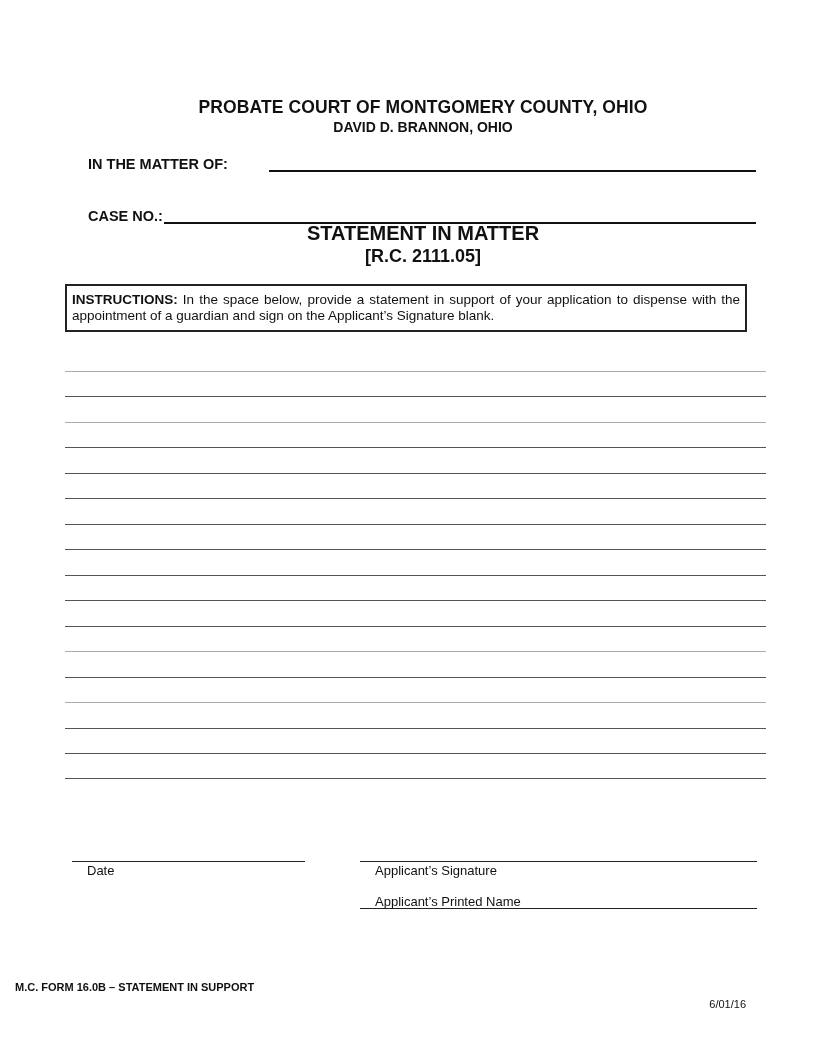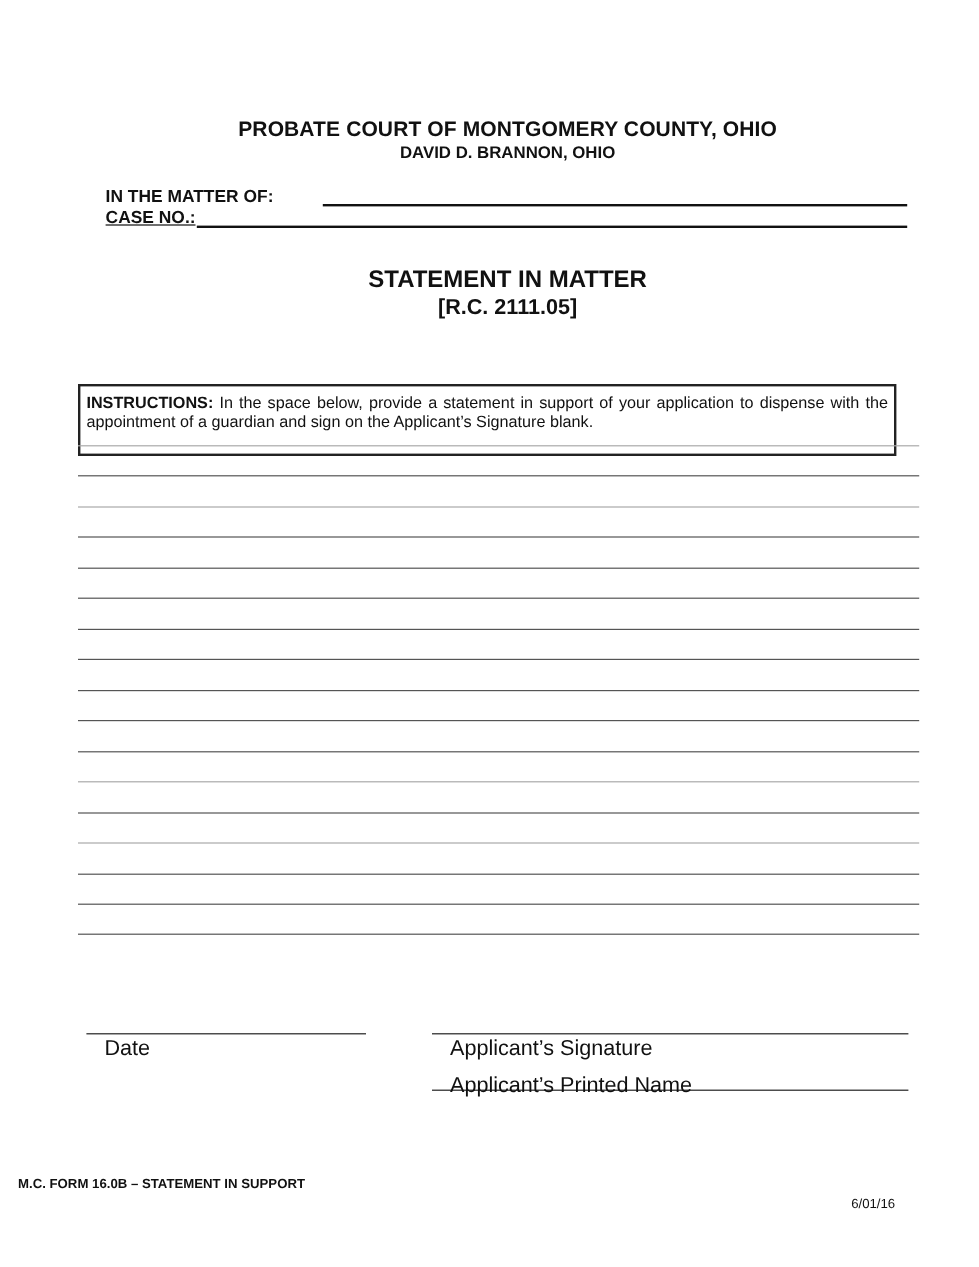--- a/index.html
+++ b/index.html
@@ -6,41 +6,41 @@
   body { width: 816px; height: 1056px; position: relative; overflow: hidden;
          font-family: "Liberation Sans", sans-serif; color: #111; }
   .abs { position: absolute; padding-left: 15px; }
   .court { left: 0; width: 816px; top: 97px; text-align: center; font-weight: bold; font-size: 17.5px; letter-spacing: 0.1px; }
   .judge { left: 0; width: 816px; top: 119px; text-align: center; font-weight: bold; font-size: 14px; }
   .field-row { left: 73px; height: 20px; display: flex; align-items: flex-end; }
   .field-label { font-weight: bold; font-size: 14.5px; white-space: nowrap; line-height: 16px; }
   .field-line { border-bottom: 2px solid #111; flex: 1; height: 14px; margin-left: 1px; }
   .title { left: 0; width: 816px; top: 222px; text-align: center; font-weight: bold; font-size: 20px; }
   .rc { left: 0; width: 816px; top: 246px; text-align: center; font-weight: bold; font-size: 18px; }
-  .instructions { left: 65px; top: 284px; width: 682px; height: 60px; border: 2px solid #222;
-                  padding: 6px 5px 0 5px; box-sizing: border-box; font-size: 13.5px; line-height: 16px; text-align: justify; margin-top: 36px; }
+  .instructions { left: 65px; top: 284px; width: 682px; height: 48px; border: 2px solid #222;
+                  padding: 6px 5px 0 5px; box-sizing: border-box; font-size: 13.5px; line-height: 16px; text-align: justify; }
   .instructions b { font-weight: bold; }
   .rule { left: 65px; width: 686px; height: 0; border-top: 1px solid #555; }
   .rule.light { border-top-color: #aaa; }
   .sig-line { height: 0; border-top: 1px solid #222; }
-  .sig-label { font-size: 18px; text-align: right; }
+  .sig-label { font-size: 13px; text-align: right; }
   .footer-form { left: 0; width: 816px; top: 981px; font-weight: bold; font-size: 11px; }
   .footer-date { right: 70px; top: 998px; font-size: 11px; }
 </style>
 </head>
 <body>
 
 <div class="abs court">PROBATE COURT OF MONTGOMERY COUNTY, OHIO</div>
 <div class="abs judge">DAVID D. BRANNON, OHIO</div>
 
 <div class="abs field-row" style="top:152px; width:668px;gap:40px;">
   <span class="field-label">IN THE MATTER OF:</span>
   <span class="field-line"></span>
 </div>
-<div class="abs field-row" style="top:170px; width:668px;text-decoration:underline;">
+<div class="abs field-row" style="top:204px; width:668px;">
   <span class="field-label">CASE NO.:</span>
   <span class="field-line"></span>
 </div>
 
 <div class="abs title">STATEMENT IN MATTER</div>
 <div class="abs rc">[R.C. 2111.05]</div>
 
 <div class="abs instructions"><b>INSTRUCTIONS:</b><span> In the space below, provide a statement in support of your application to dispense with the appointment of a guardian and sign on the Applicant’s Signature blank.</span></div>
 
 <div>

